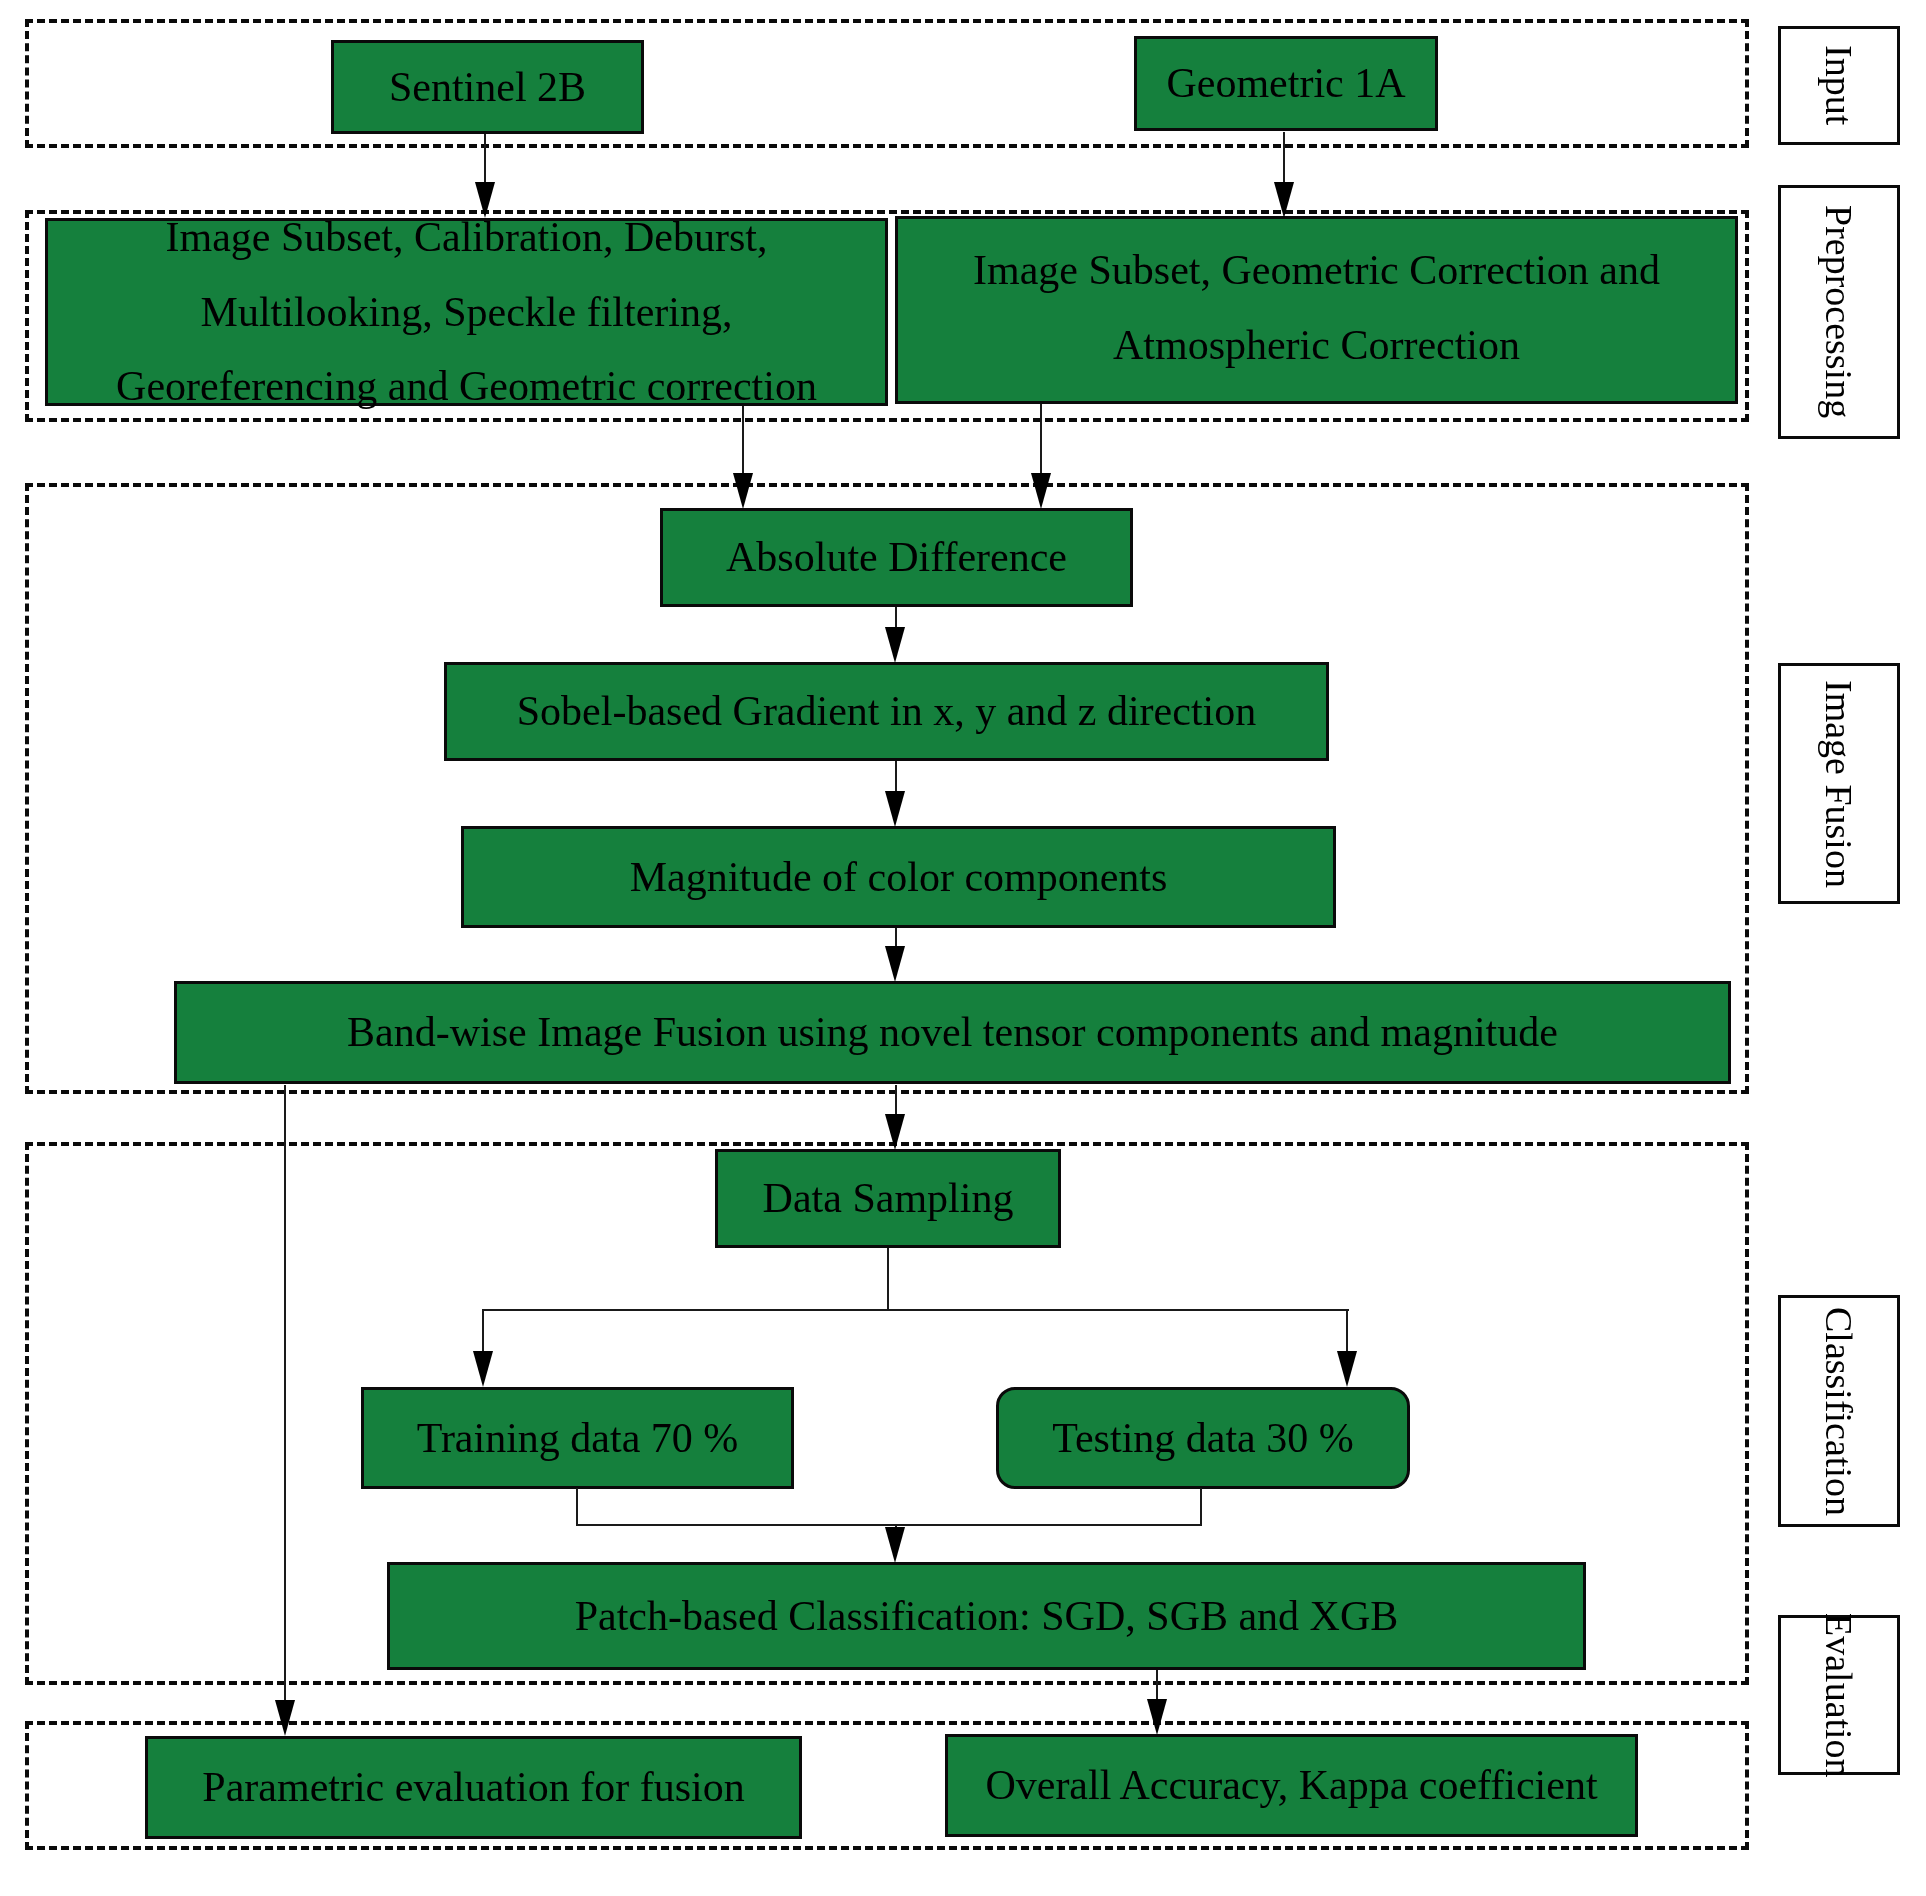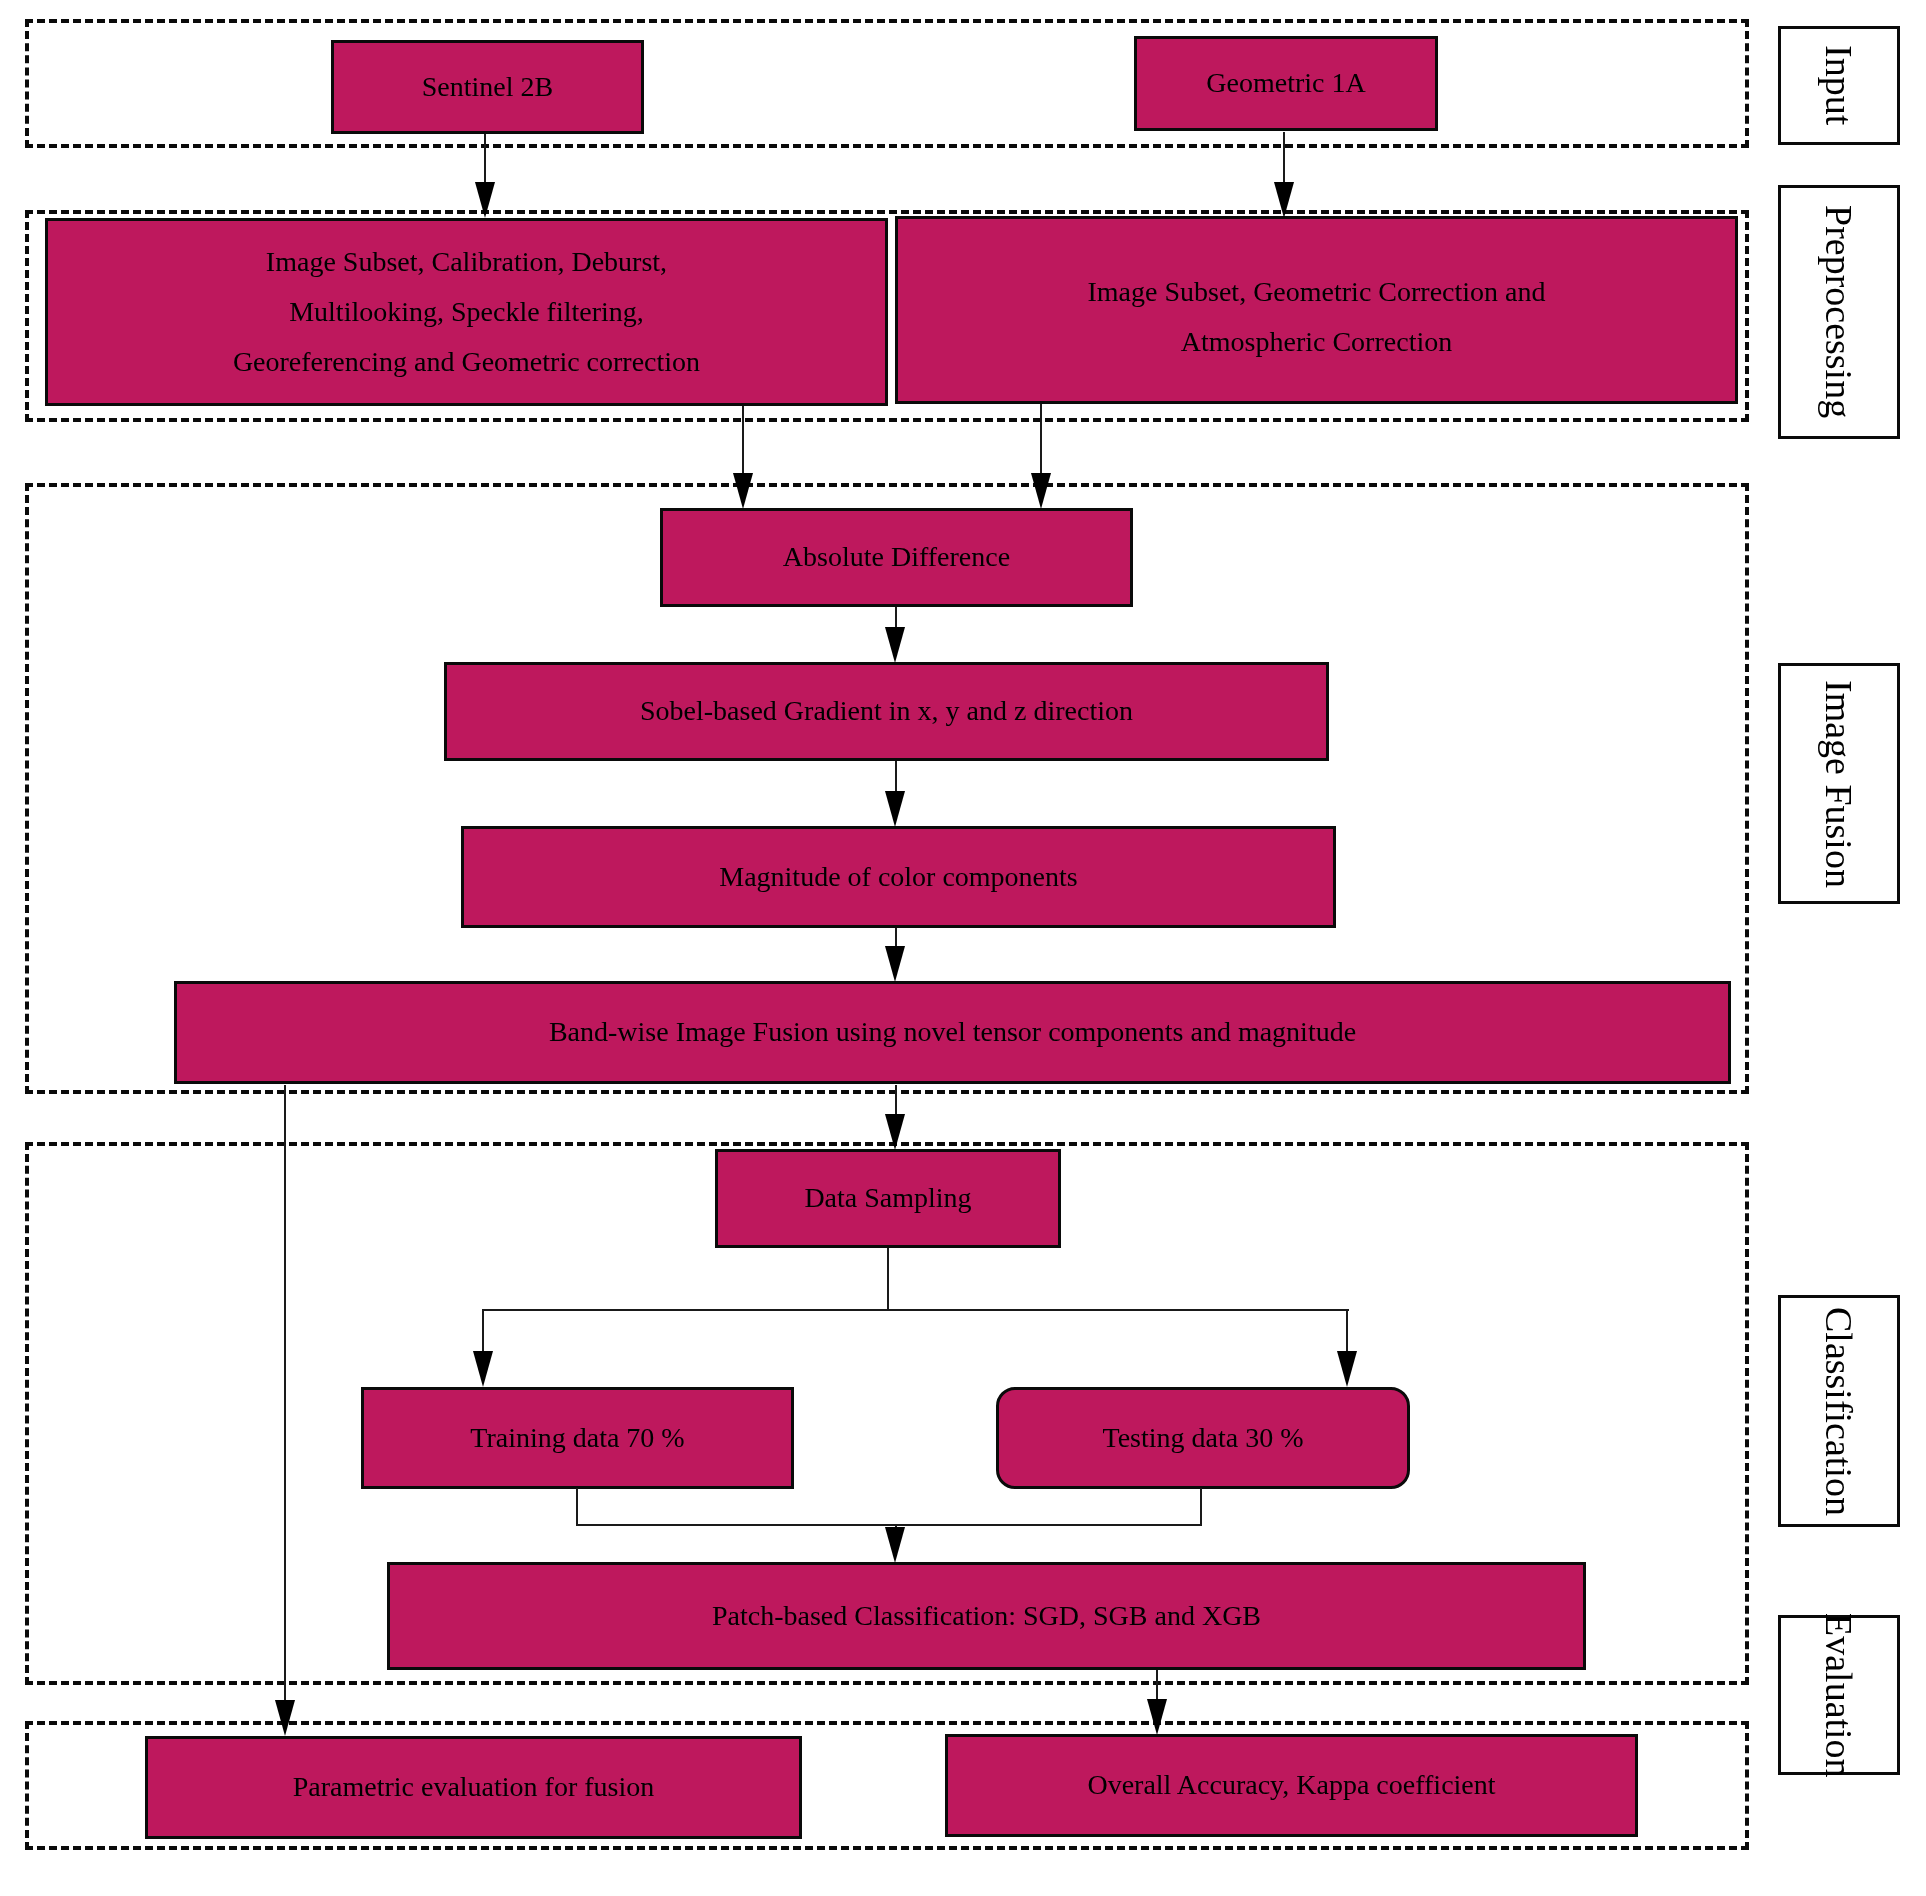--- a/index.html
+++ b/index.html
@@ -1,22 +1,22 @@
 <!DOCTYPE html>
 <html style="font-size:10px"><head>
 <meta charset="utf-8">
 <style>
   html,body{margin:0;padding:0;background:#ffffff;}
   #canvas{position:relative;width:1926px;height:1896px;background:#ffffff;
           font-family:"Liberation Serif","DejaVu Serif",serif;color:#000;}
   .band{position:absolute;border:4.4px dashed #0a0a0a;box-sizing:border-box;}
-  .node{position:absolute;border:3.1px solid #0a0a0a;background:#be185d;box-sizing:border-box;
+  .node{position:absolute;border:3.1px solid #0a0a0a;background:#15803d;box-sizing:border-box;
         display:flex;flex-direction:column;align-items:center;justify-content:center;
-        text-align:center;font-size:28px;line-height:1.72;padding:0 6.3px;}
-  .node.top-align{justify-content:center;padding-top:14px;}
+        text-align:center;font-size:42px;line-height:1.72;padding:0 6.3px;}
+  .node.top-align{justify-content:flex-start;padding-top:14px;}
   .sidelabel{position:absolute;border:3.1px solid #0a0a0a;background:#fff;box-sizing:border-box;
         display:flex;align-items:center;justify-content:center;
         writing-mode:vertical-rl;text-orientation:mixed;font-size:38px;}
   .vline{position:absolute;width:1.9px;background:#1a1a1a;}
   .hline{position:absolute;height:1.9px;background:#1a1a1a;}
   .arrowhead{position:absolute;width:0;height:0;
         border-left:10px solid transparent;border-right:10px solid transparent;
         border-top:36px solid #000;}
 </style>
 </head>

